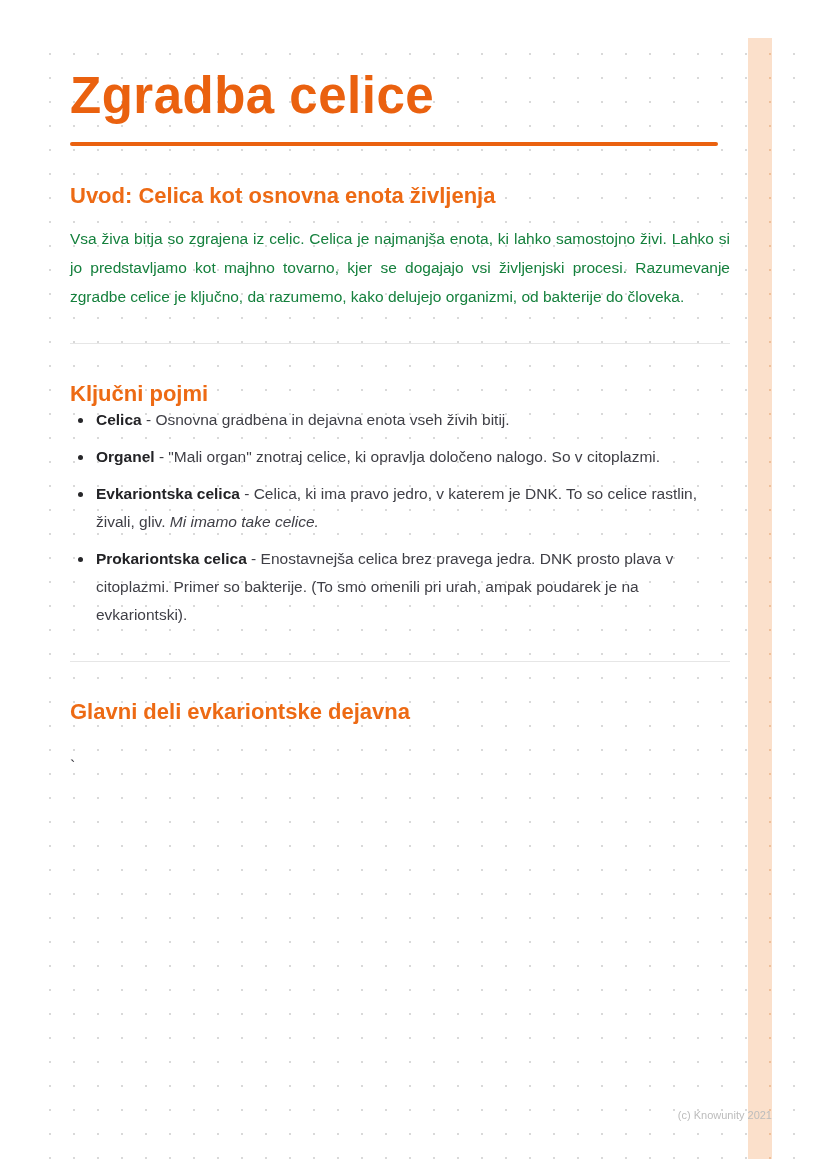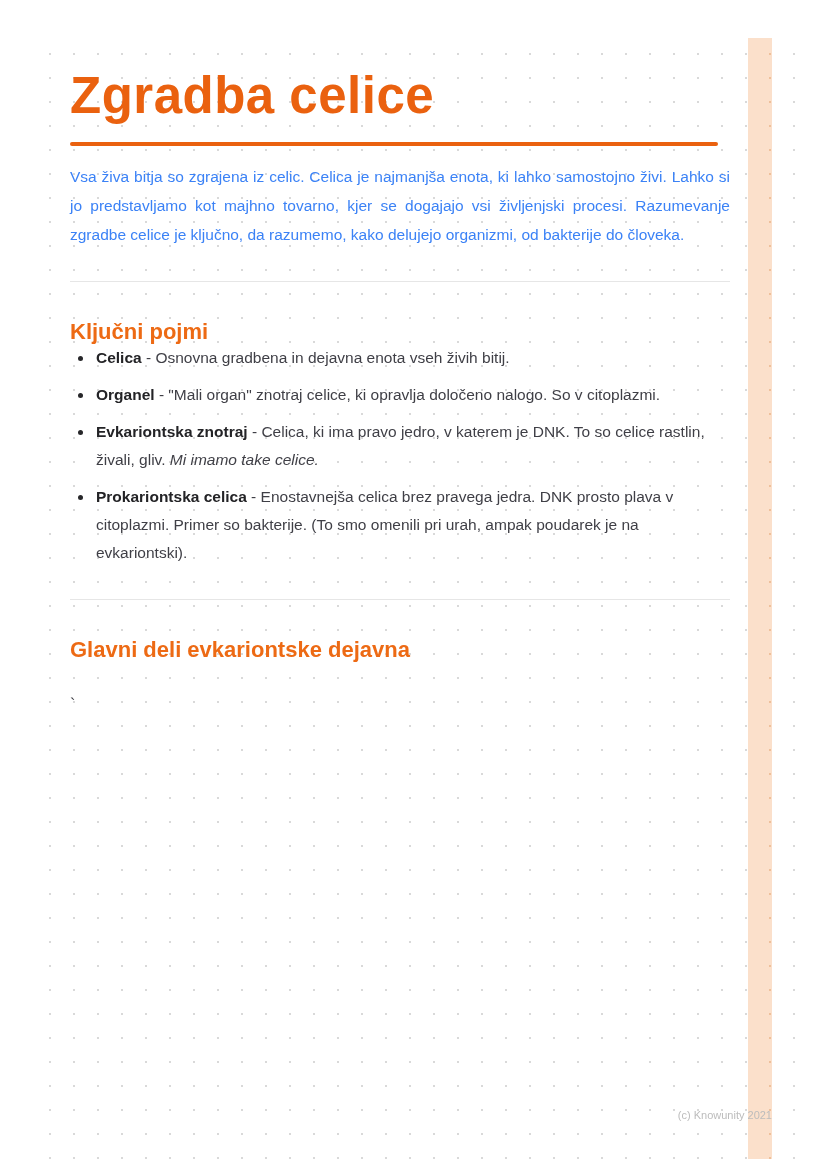--- a/index.html
+++ b/index.html
@@ -49,21 +49,21 @@
     font-size: 22px;
     line-height: 24px;
     font-weight: 700;
     color: #ed6a14;
     margin-top: 38px;
   }
   p.body-text {
     margin-top: 16px;
     font-size: 15.5px;
     line-height: 29px;
-    color: #3b82f6;
+    color: #15803d;
   }
   p.justified { text-align: justify; }
   hr.divider {
     border: none;
     border-top: 1px solid #e6e6e6;
     margin-top: 32px;
   }
   ul.terms {
     margin-top: 0;
     padding-left: 24px;
@@ -96,29 +96,30 @@
 <body>
 
 <div class="page">
   <div class="dots"></div>
   <div class="stripe"></div>
 
   <div class="content">
     <h1>Zgradba celice</h1>
     <div class="rule"></div>
 
+    <h2>Uvod: Celica kot osnovna enota življenja</h2>
     <p class="body-text justified">Vsa živa bitja so zgrajena iz celic. Celica je najmanjša enota, ki lahko samostojno živi. Lahko si jo predstavljamo kot majhno tovarno, kjer se dogajajo vsi življenjski procesi. Razumevanje zgradbe celice je ključno, da razumemo, kako delujejo organizmi, od bakterije do človeka.</p>
 
     <hr class="divider">
 
     <h2>Ključni pojmi</h2>
     <ul class="terms">
       <li><strong>Celica</strong><span> - Osnovna gradbena in dejavna enota vseh živih bitij.</span><em></em></li>
       <li><strong>Organel</strong><span> - "Mali organ" znotraj celice, ki opravlja določeno nalogo. So v citoplazmi.</span><em></em></li>
-      <li><strong>Evkariontska znotraj</strong><span> - Celica, ki ima pravo jedro, v katerem je DNK. To so celice rastlin, živali, gliv. </span><em>Mi imamo take celice.</em></li>
+      <li><strong>Evkariontska celica</strong><span> - Celica, ki ima pravo jedro, v katerem je DNK. To so celice rastlin, živali, gliv. </span><em>Mi imamo take celice.</em></li>
       <li><strong>Prokariontska celica</strong><span> - Enostavnejša celica brez pravega jedra. DNK prosto plava v citoplazmi. Primer so bakterije. (To smo omenili pri urah, ampak poudarek je na evkariontski).</span><em></em></li>
     </ul>
 
     <hr class="divider">
 
     <h2>Glavni deli evkariontske dejavna</h2>
 
     <div class="stray">`</div>
   </div>
 

